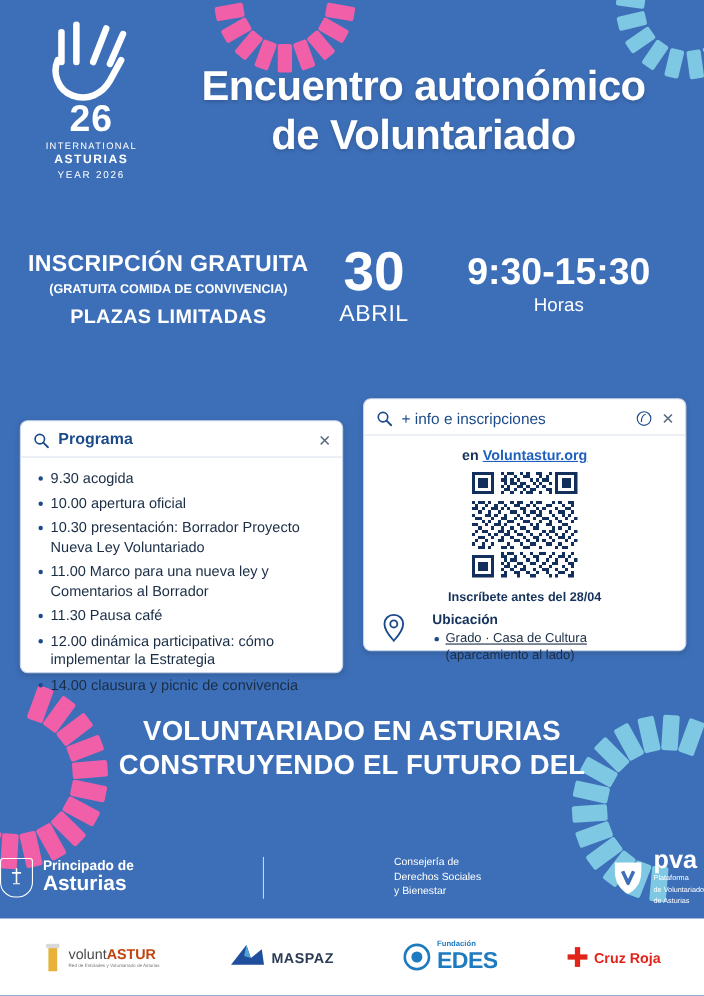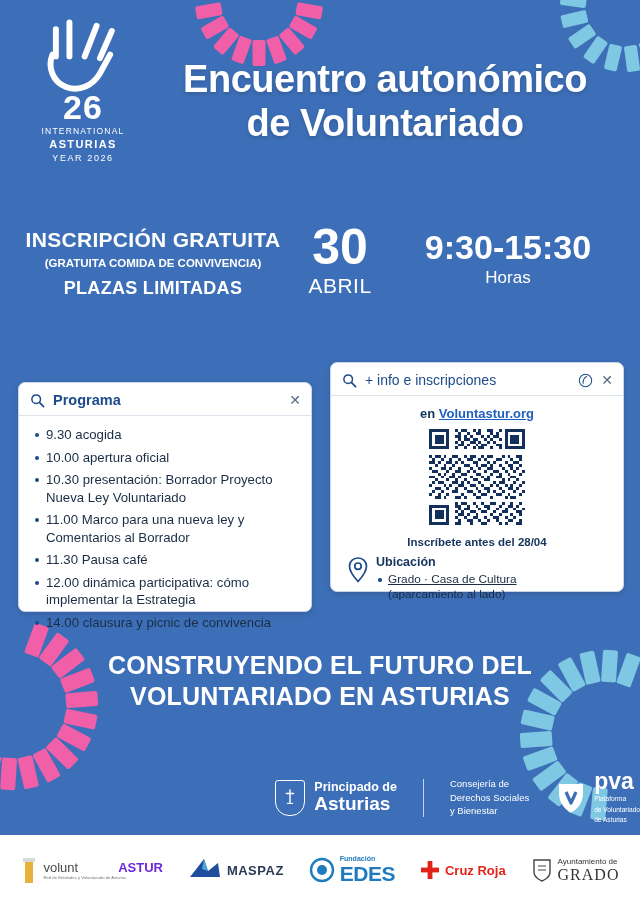--- a/index.html
+++ b/index.html
@@ -182,21 +182,21 @@
   }
   .info-before {
     font-size: 11.5px;
     font-weight: bold;
     color: #15335c;
     margin-bottom: 7px;
   }
   .loc-row {
     display: flex;
     align-items: flex-start;
-    gap: 7px;
+    gap: 24px;
     text-align: left;
     padding-left: 4px;
   }
   .loc-title { font-size: 12.5px; font-weight: bold; color: #15335c; }
   .loc-item {
     font-size: 11.8px;
     color: #1a2d45;
     position: relative;
     padding-left: 12px;
     margin-top: 3px;
@@ -226,22 +226,22 @@
   }
 
   
   .sponsors-blue {
     position: absolute;
     left: 0; top: 760px;
     width: 640px;
     height: 75px;
     display: flex;
     align-items: center;
-    justify-content: flex-end;
-    gap: 26px;
+    justify-content: space-between;
+    gap: 16px;
   }
   .asturias-logo { display: flex; align-items: center; gap: 9px; color: #fff; }
   .shield {
     width: 30px; height: 36px;
     border: 1.6px solid #ffffff;
     border-radius: 3px 3px 14px 14px;
     display: flex; align-items: center; justify-content: center;
     font-size: 9px;
   }
   .ast-text .l1 { font-size: 12.5px; font-weight: bold; line-height: 1.15; }
@@ -264,21 +264,21 @@
     width: 640px; height: 70px;
     background: #ffffff;
     display: flex;
     align-items: center;
     justify-content: space-around;
     padding: 0 8px;
   }
   .f-item { display: flex; align-items: center; gap: 5px; }
   .f-volunt { font-size: 13px; }
   .f-volunt .a { color: #4a4a4a; }
-  .f-volunt .b { color: #6d28d9; font-weight: bold; padding-left: 40px; }
+  .f-volunt .b { color: #c2410c; font-weight: bold; }
   .f-tiny { font-size: 4.2px; color: #777; line-height: 1.2; max-width: 96px; }
   .f-maspaz .mname { font-size: 13px; font-weight: bold; color: #2b3a55; letter-spacing: .5px; }
   .f-edes .ename { font-size: 21px; font-weight: bold; color: #1f7bbf; letter-spacing: -.5px; }
   .f-edes .efund { font-size: 7px; color: #1f7bbf; font-weight: bold; }
   .f-prial .p1 { font-size: 10px; font-weight: bold; color: #3a2a18; letter-spacing: .4px; }
   .f-prial .p2 { font-size: 14px; font-weight: bold; color: #3a2a18; font-family: "Liberation Serif", serif; }
   .f-cruz { color: #e2231a; font-size: 13px; font-weight: bold; }
   .f-grado .g1 { font-size: 8px; color: #333; }
   .f-grado .g2 { font-size: 16px; color: #333; letter-spacing: 1px; font-family: "Liberation Serif", serif; }
 </style>
@@ -678,22 +678,22 @@
           <div class="loc-item">
             <u>Grado · Casa de Cultura</u><br>
             <span>(aparcamiento al lado)</span>
           </div>
         </div>
       </div>
     </div>
   </div>
 
   <div class="slogan">
+    <div>VOLUNTARIADO EN ASTURIAS</div>
     <div>CONSTRUYENDO EL FUTURO DEL</div>
-    <div>VOLUNTARIADO EN ASTURIAS</div>
   </div>
 
   <div class="sponsors-blue">
     <div class="asturias-logo">
       <div class="shield">
         <svg viewBox="0 0 20 24" style="width:18px;height:22px;">
           <path d="M10 3 L10 17 M6 7 L14 7" stroke="#fff" stroke-width="1.6" fill="none" stroke-linecap="round"></path>
           <path d="M6.5 18 L13.5 18" stroke="#fff" stroke-width="1.2"></path>
         </svg>
       </div>
@@ -756,25 +756,15 @@
 
 
     <div class="f-item">
       <svg style="width:20px;height:20px;" viewBox="0 0 20 20">
         <rect x="7.6" y="1" width="4.8" height="18" fill="#e2231a"></rect>
         <rect x="1" y="7.6" width="18" height="4.8" fill="#e2231a"></rect>
       </svg>
       <div class="f-cruz">Cruz Roja</div>
     </div>
 
-    <div class="f-item f-grado">
-      <svg style="width:22px;height:26px;" viewBox="0 0 22 26">
-        <path d="M3 3 H19 V15 C19 21 11 24 11 24 C11 24 3 21 3 15 Z" fill="none" stroke="#444" stroke-width="1.4"></path>
-        <path d="M7 9 H15 M7 13 H15" stroke="#444" stroke-width="1.2"></path>
-      </svg>
-      <div>
-        <div class="g1">Ayuntamiento de</div>
-        <div class="g2">GRADO</div>
-      </div>
-    </div>
 
   </div>
 </div>
 
 </body></html>

